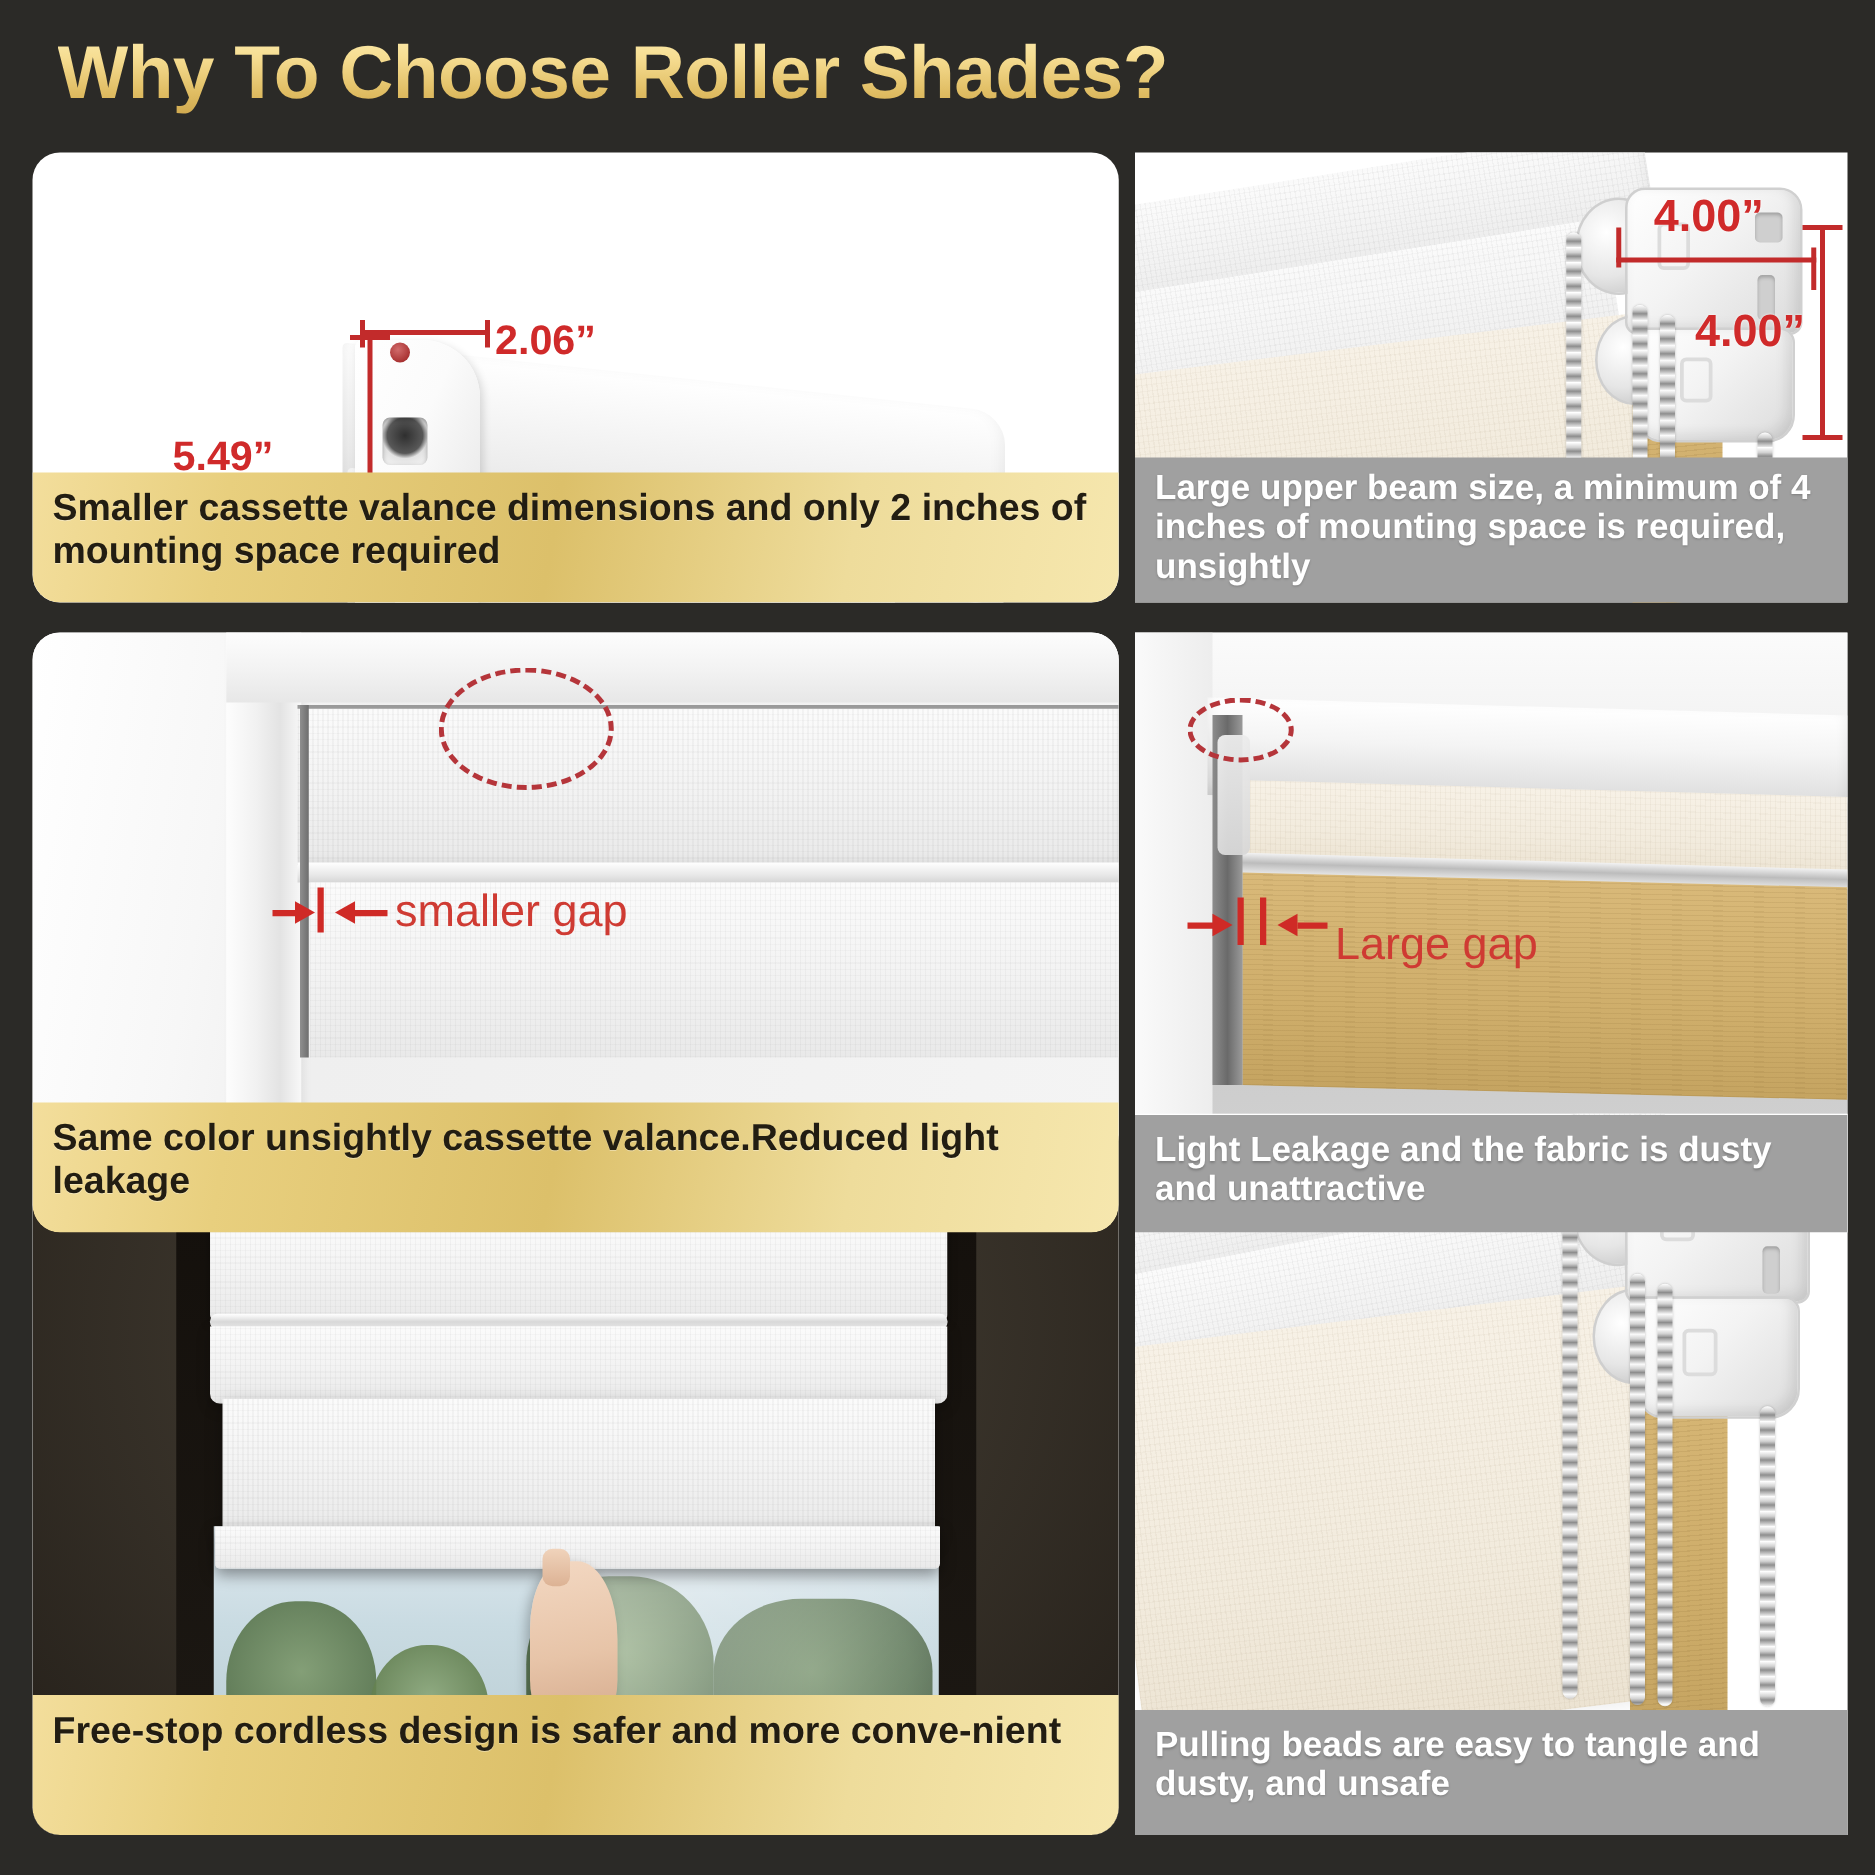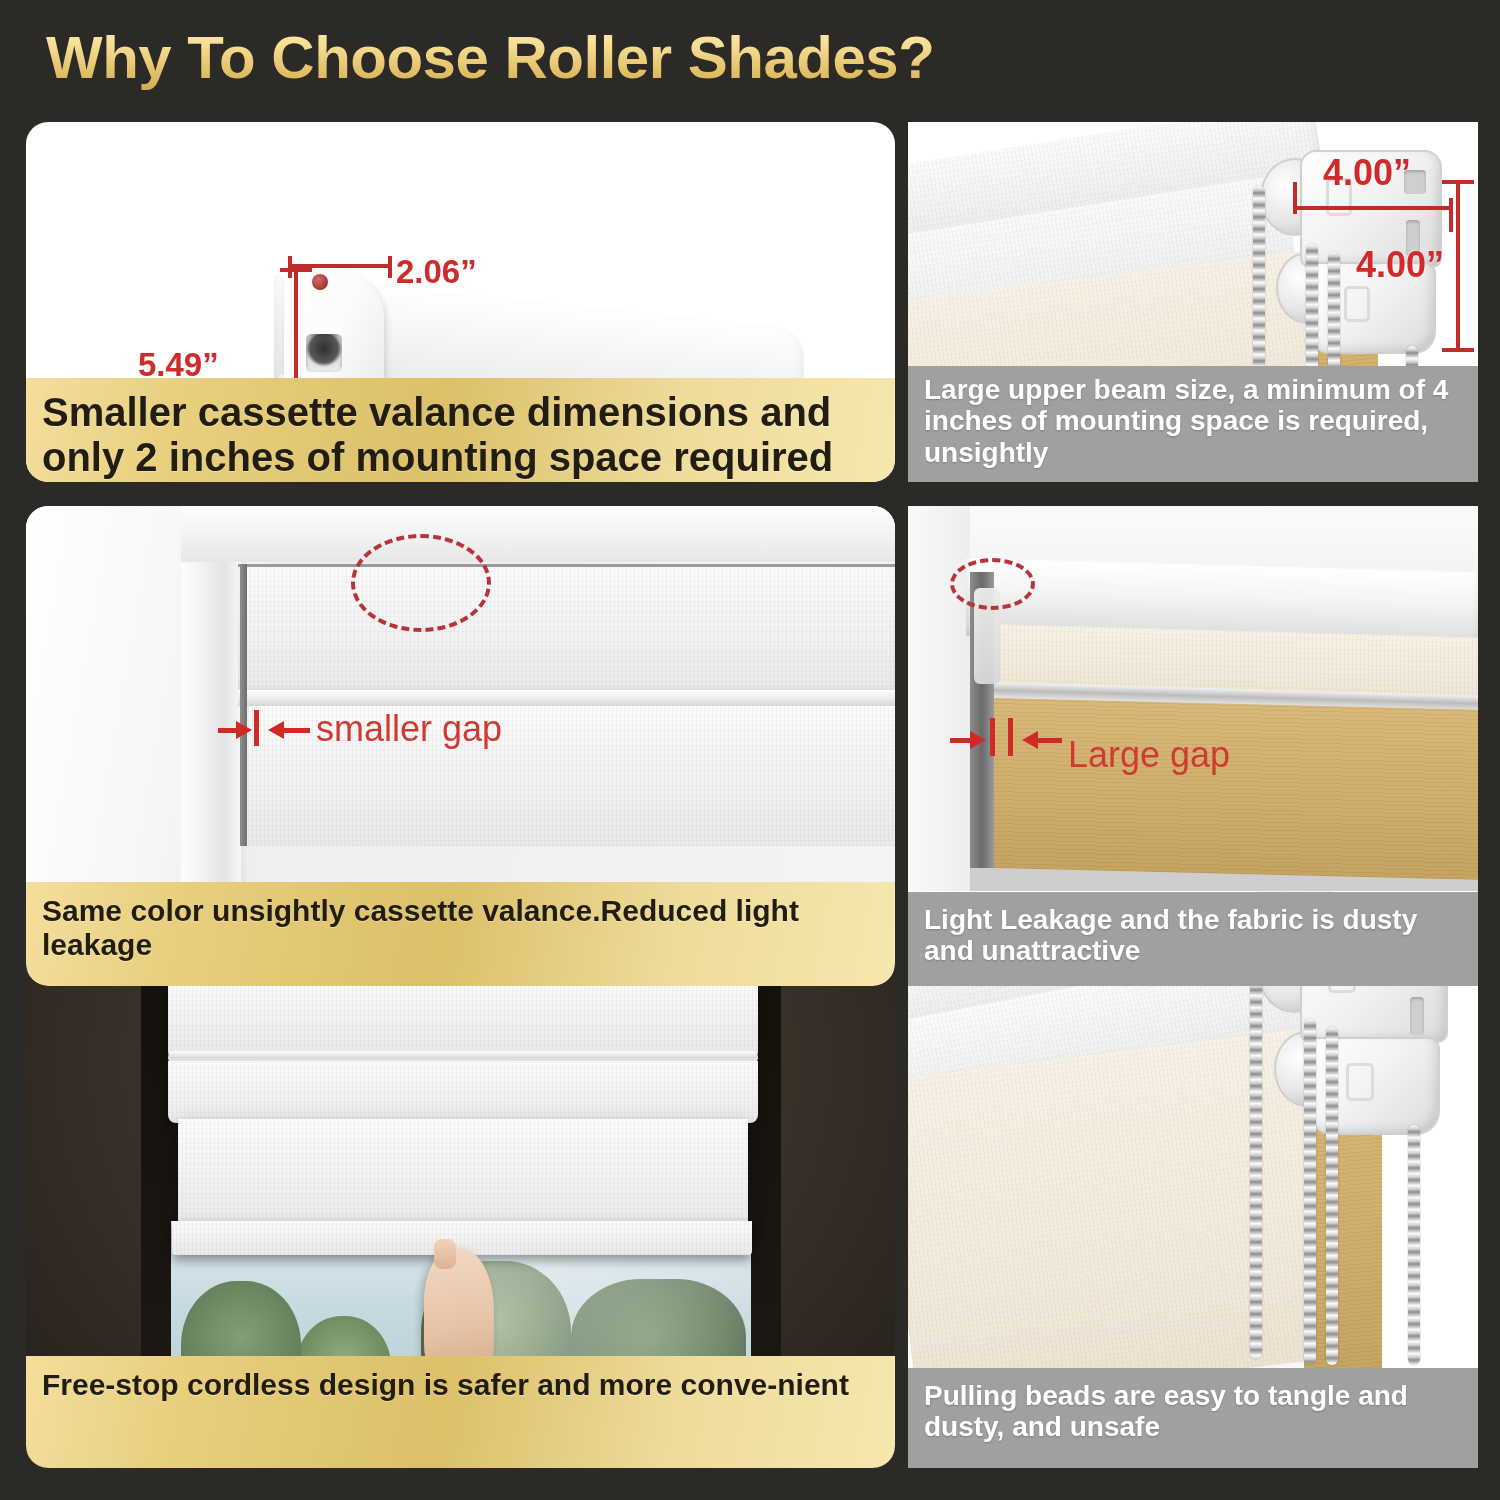--- a/index.html
+++ b/index.html
@@ -65,21 +65,21 @@
     color: #221d12;
     border-bottom-left-radius: 22px;
     border-bottom-right-radius: 22px;
     text-shadow: 0 1px 0 rgba(255,255,255,0.35);
   }
   .caption.gray {
     background: #a0a0a0;
     color: #ffffff;
     text-shadow: 0 1px 2px rgba(0,0,0,0.22);
   }
-  .cap-r1l { font-size: 40px; height: 104px; }
+  .cap-r1l { font-size: 30px; height: 104px; }
   .cap-r1r { font-size: 28px; height: 116px; padding-top: 8px; }
   .cap-r2l { font-size: 30px; height: 104px; }
   .cap-r2r { font-size: 28px; height: 94px; }
   .cap-r3l { font-size: 30px; height: 112px; }
   .cap-r3r { font-size: 28px; height: 100px; }
 
   
   .fabric-white {
     background:
       repeating-linear-gradient(90deg, rgba(0,0,0,0.030) 0 1px, rgba(255,255,255,0) 1px 4px),

